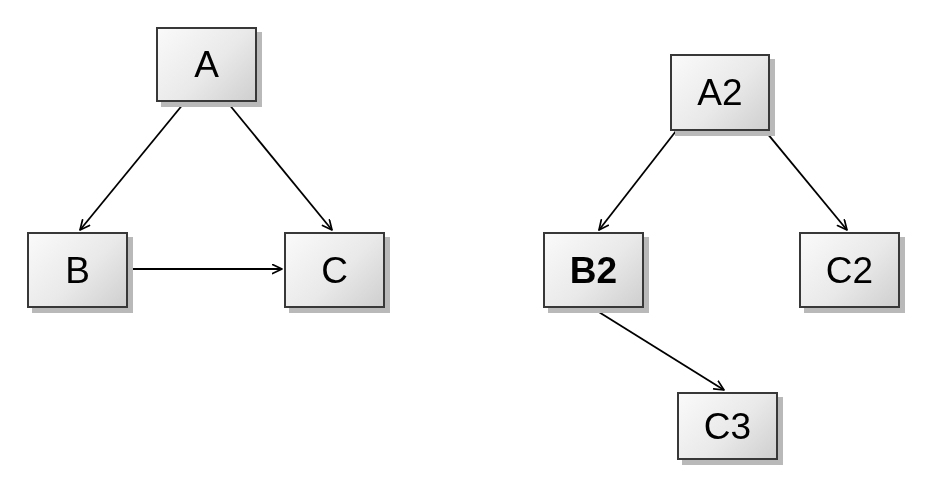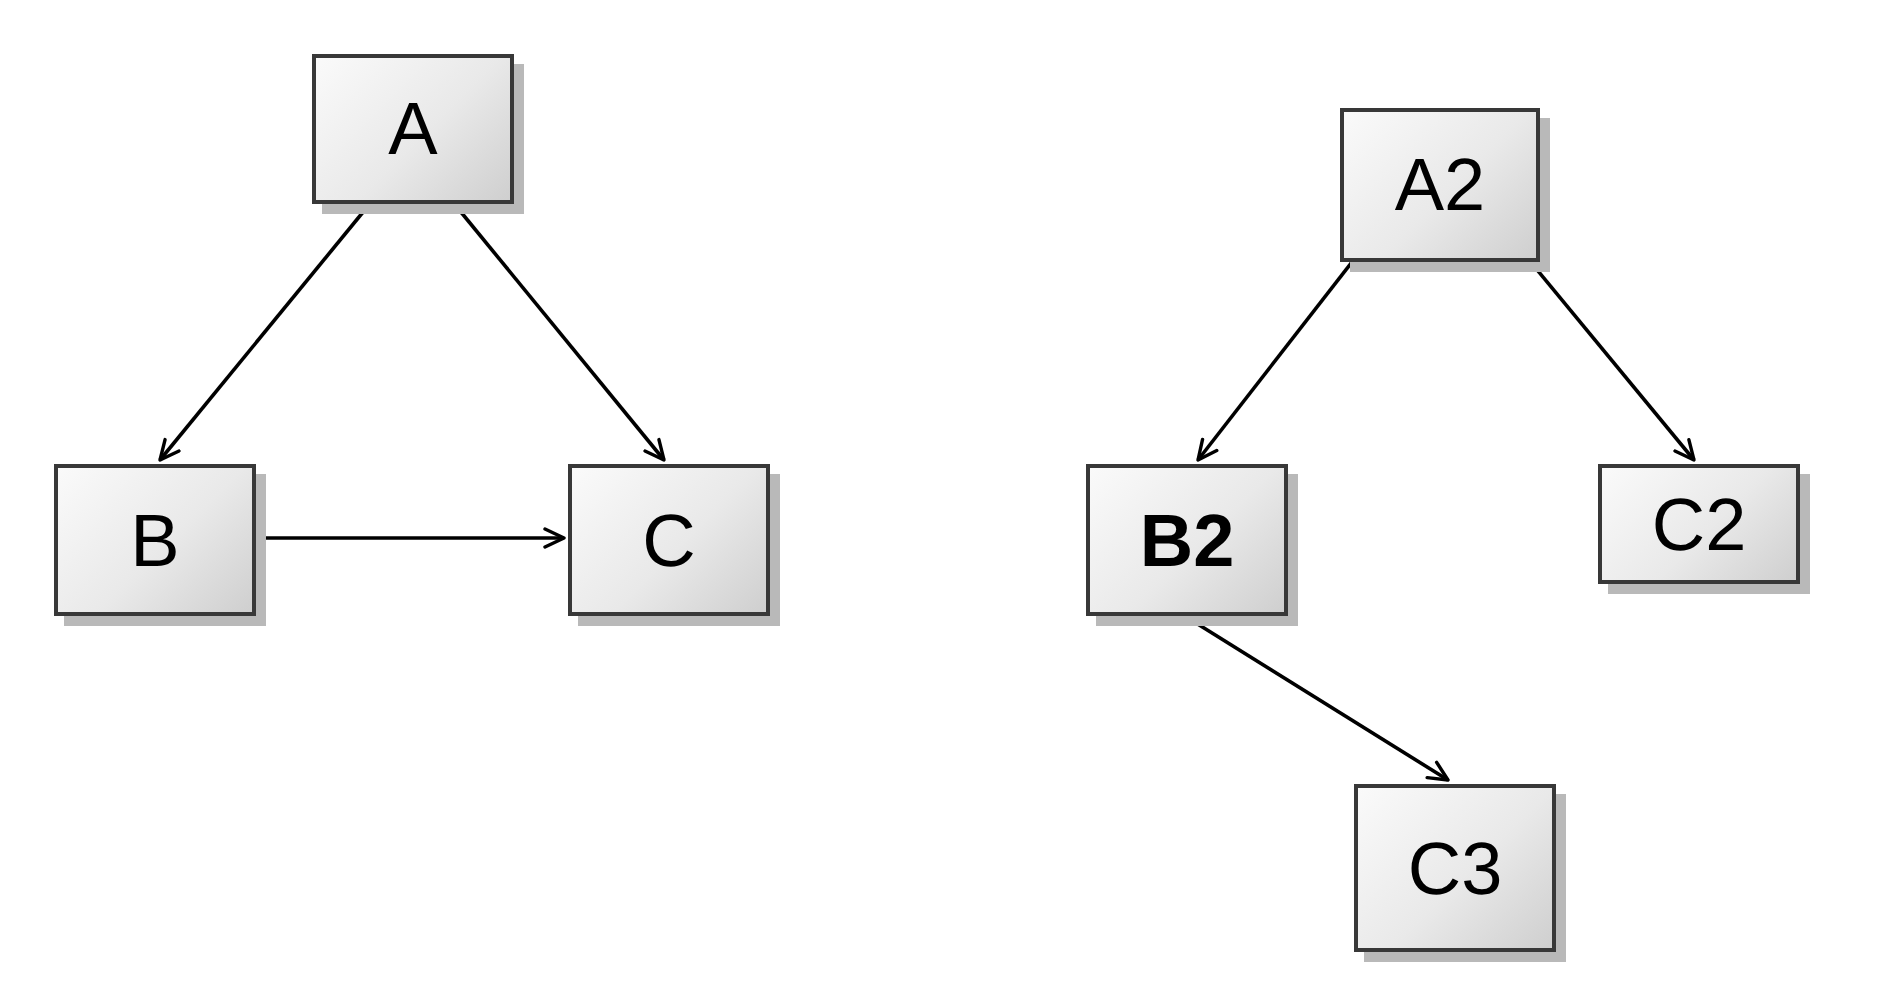--- a/index.html
+++ b/index.html
@@ -66,19 +66,19 @@
     </div>
     <div class="node" style="left: 284px; top: 232px; width: 101px; height: 76px;">
       <span class="label">C</span>
     </div>
     <div class="node" style="left: 670px; top: 25px; width: 100px; height: 77px; margin-top: 29px;">
       <span class="label">A2</span>
     </div>
     <div class="node" style="left: 543px; top: 232px; width: 101px; height: 76px; font-weight: bold;">
       <span class="label">B2</span>
     </div>
-    <div class="node" style="left: 799px; top: 232px; width: 101px; height: 60px;">
+    <div class="node" style="left: 799px; top: 232px; width: 101px; height: 76px;">
       <span class="label">C2</span>
     </div>
-    <div class="node" style="left: 677px; top: 392px; width: 101px; height: 84px;">
+    <div class="node" style="left: 677px; top: 392px; width: 101px; height: 68px;">
       <span class="label">C3</span>
     </div>
   </div>
 
 </body></html>

